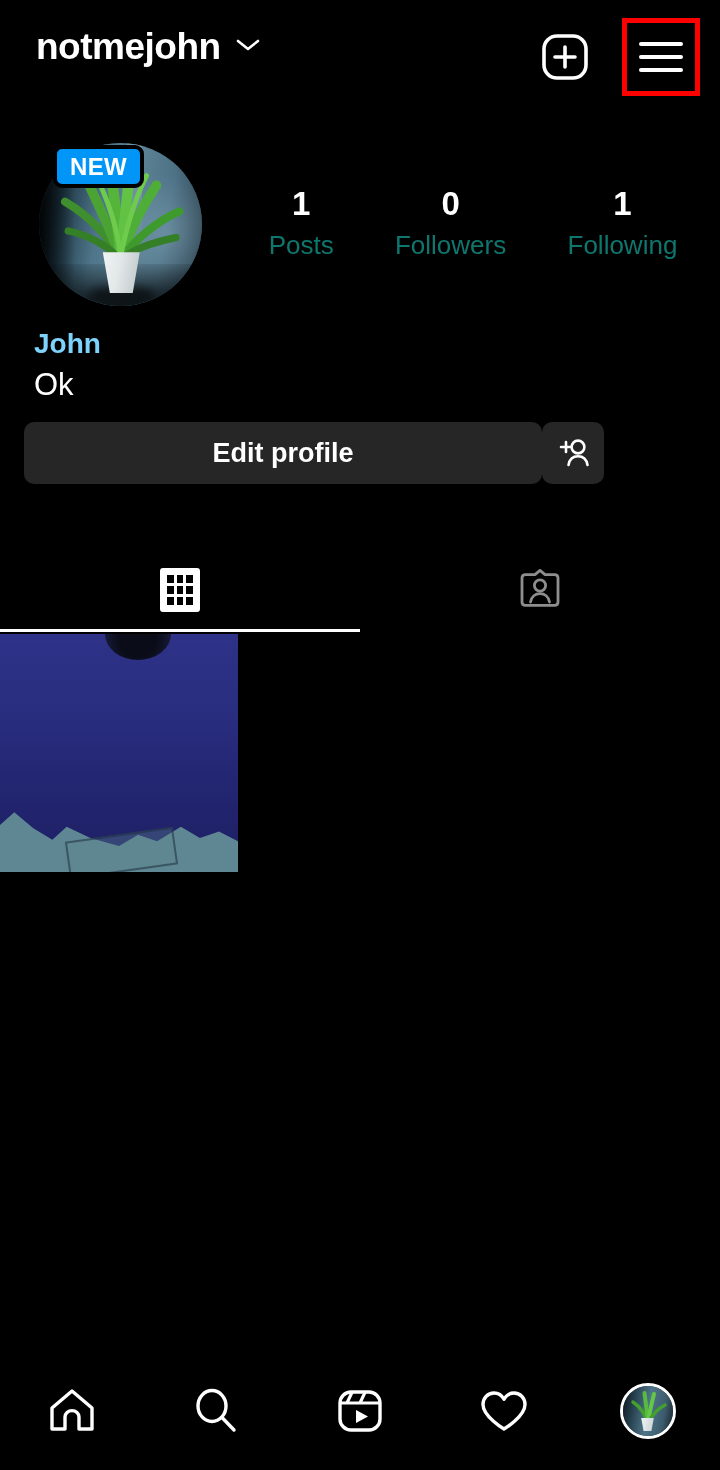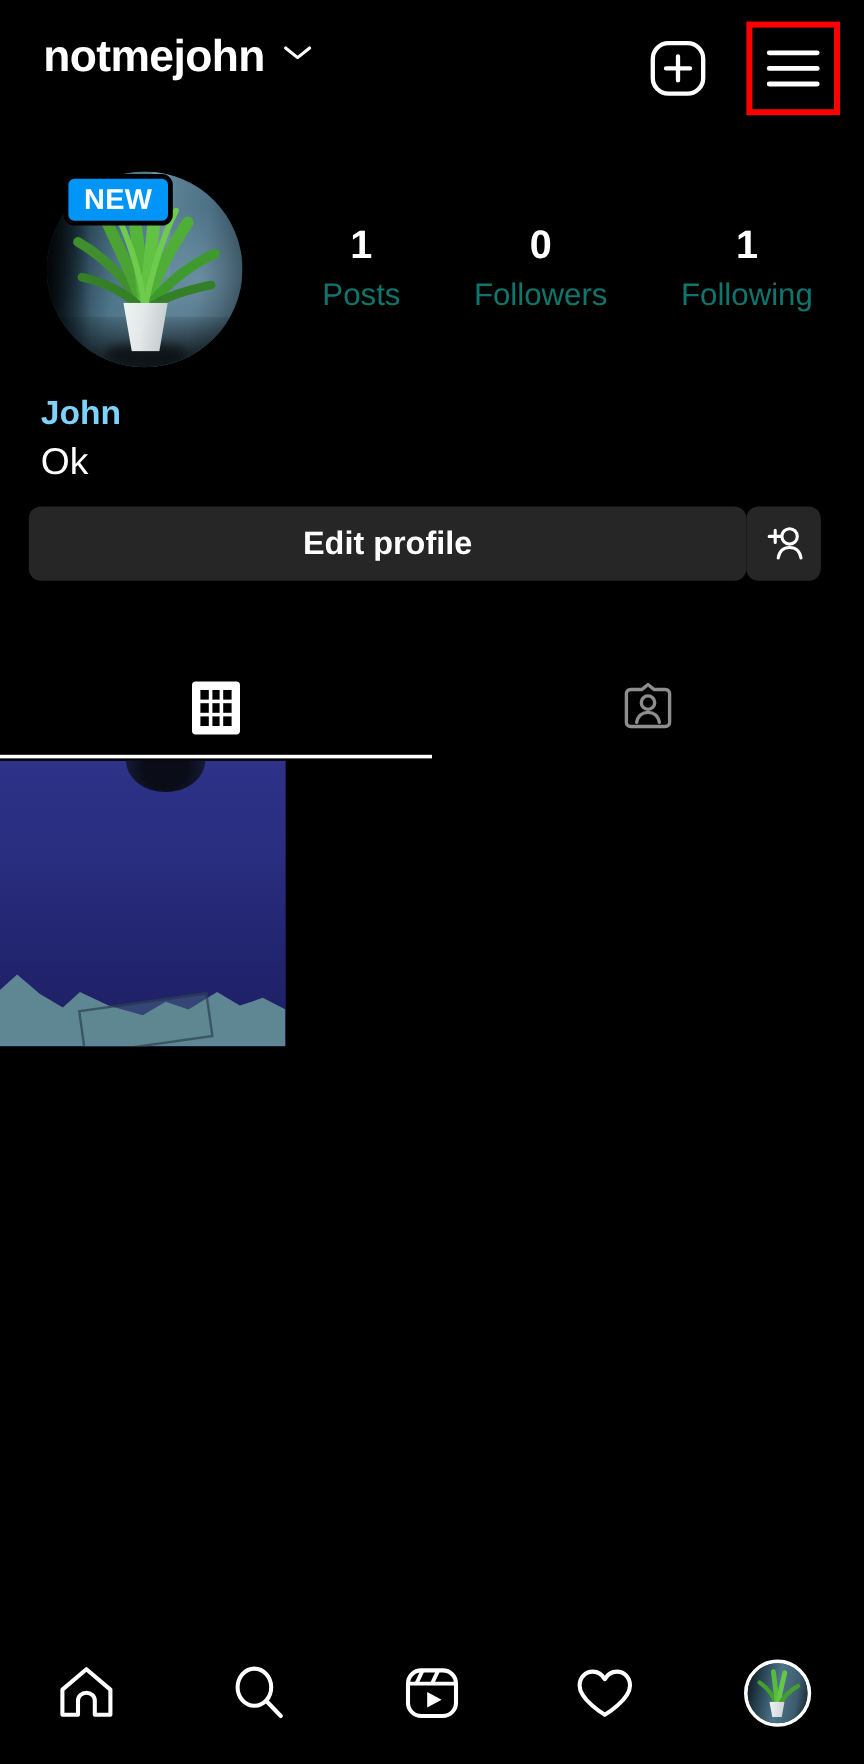--- a/index.html
+++ b/index.html
@@ -105,21 +105,21 @@
     color:#7dd3fc; font-size: 28px; font-weight: bold; line-height: 1.2;
   }
   .bio {
     position: absolute; left: 34px; top: 366px;
     color:#fff; font-size: 31px; font-weight: normal; line-height: 1.2;
   }
 
   
   .action-row {
     position: absolute; left: 24px; top: 422px;
-    width: 660px; height: 62px;
+    width: 580px; height: 62px;
     display: flex; 
   }
   .edit-profile-btn {
     flex: 1; background: #262626; border-radius: 10px;
     display: flex; align-items: center; justify-content: center;
     color:#fff; font-size: 27px; font-weight: bold;
   }
   .add-person-btn {
     width: 62px; background: #262626; border-radius: 10px;
     display: flex; align-items: center; justify-content: center;

